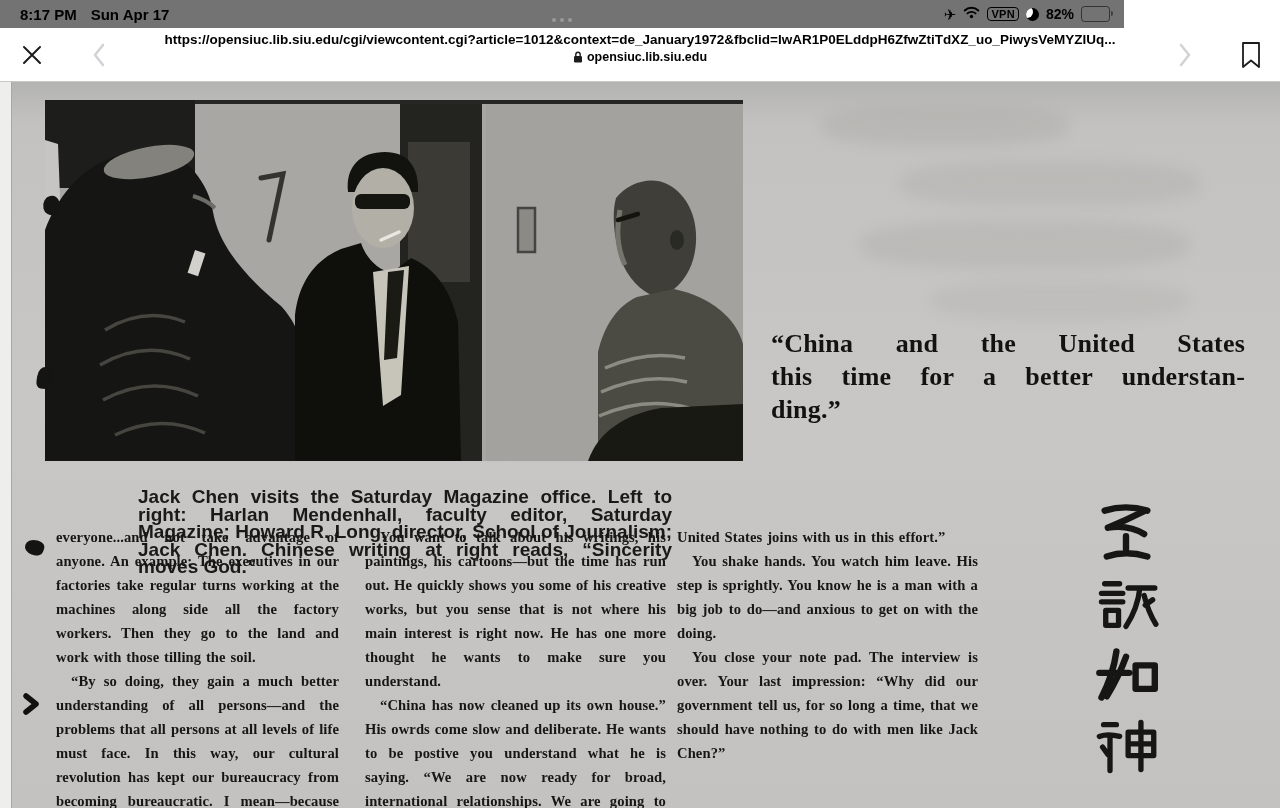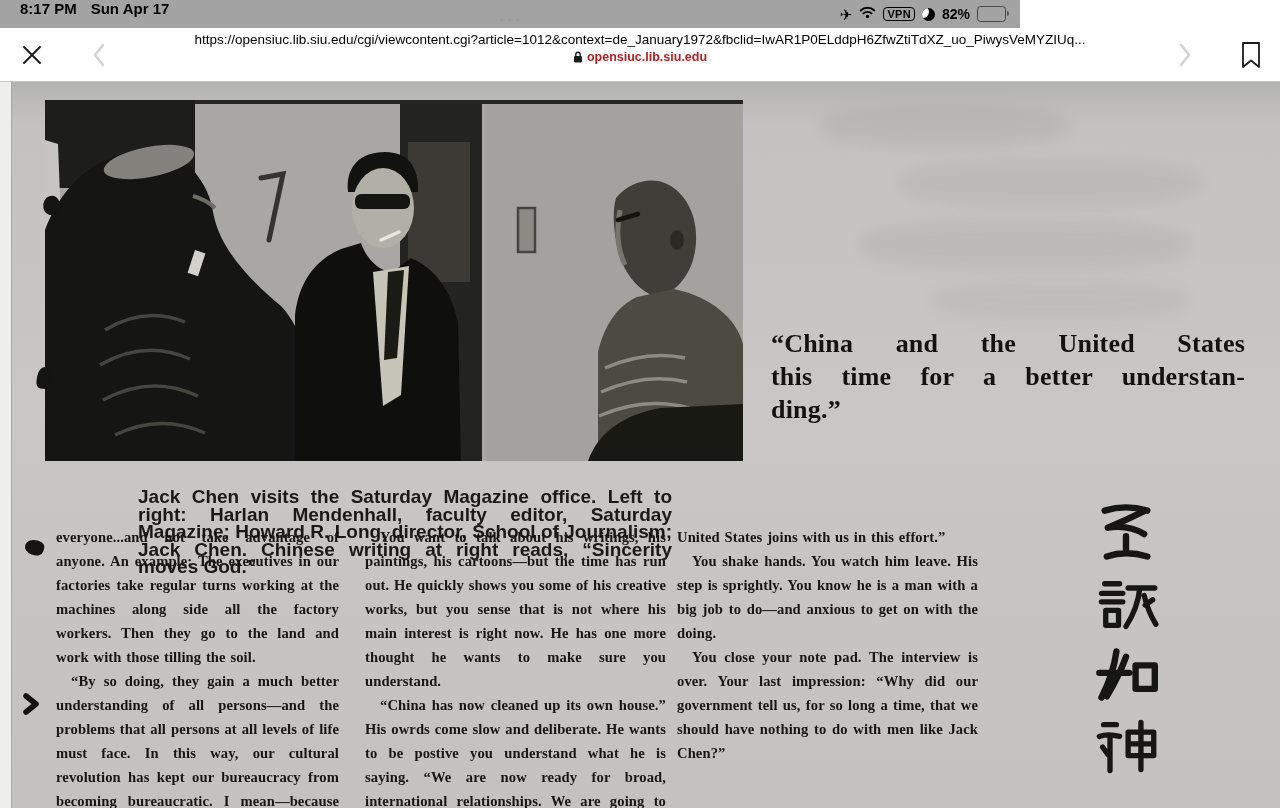--- a/index.html
+++ b/index.html
@@ -1,19 +1,19 @@
 <!DOCTYPE html>
 <html><head>
 <meta charset="utf-8">
 <style>
   html,body{margin:0;padding:0;width:1280px;height:808px;overflow:hidden;
     font-family:"Liberation Sans","DejaVu Sans",sans-serif;background:#fff;}
   
-  .status-bar{position:absolute;left:0;top:0;width:1020px;height:28px;background:#a3a3a3;
-    display:flex;justify-content:space-between;z-index:30;}
+  .status-bar{position:absolute;left:0;top:0;width:1124px;height:28px;background:#737373;
+    display:flex;align-items:center;justify-content:space-between;z-index:30;}
   .sb-left{display:flex;gap:14px;padding-left:20px;font-size:15px;font-weight:700;color:#000;}
   .sb-center{position:absolute;left:0;right:0;top:8px;text-align:center;pointer-events:none;}
   .sb-center span{display:inline-block;width:4px;height:4px;border-radius:50%;background:#9a9a9e;margin:0 2px;}
   .sb-right{display:flex;align-items:center;gap:7px;padding-right:14px;font-size:14px;font-weight:600;color:#000;}
   .plane{font-size:15px;line-height:1;}
   .vpn-badge{border:1.6px solid #000;border-radius:4px;font-size:11px;font-weight:700;
     padding:0 3px;line-height:12px;letter-spacing:.3px;}
   .moon{position:relative;width:13px;height:13px;border-radius:50%;background:#000;overflow:hidden;}
   .moon::after{content:"";position:absolute;left:-5px;top:-2px;width:12px;height:12px;border-radius:50%;background:#fff;}
   .battery{position:relative;width:25px;height:12px;border:1px solid rgba(0,0,0,.55);border-radius:3.5px;padding:1px;}
@@ -22,22 +22,22 @@
     background:rgba(0,0,0,.45);border-radius:0 2px 2px 0;}
   
   .toolbar{position:absolute;left:0;top:28px;width:1280px;height:53px;background:#fff;
     border-bottom:1px solid #c9c9c7;z-index:25;}
   .tb-btn{position:absolute;top:0;height:53px;display:flex;align-items:center;justify-content:center;cursor:pointer;}
   .close-btn{left:12px;width:40px;}
   .back-btn{left:86px;width:26px;}
   .fwd-btn{left:1172px;width:26px;}
   .bookmark-btn{left:1234px;width:34px;}
   .addr{position:absolute;left:130px;right:130px;top:4px;text-align:center;cursor:pointer;}
-  .addr .url{font-size:13.5px;font-weight:400;color:#000;white-space:nowrap;overflow:hidden;}
-  .addr .domain{margin-top:3px;font-size:12.5px;font-weight:600;color:#b91c1c;
+  .addr .url{font-size:13.5px;font-weight:700;color:#000;white-space:nowrap;overflow:hidden;}
+  .addr .domain{margin-top:3px;font-size:12.5px;font-weight:600;color:#000000;
     display:flex;align-items:center;justify-content:center;gap:4px;}
   
   .scan{position:absolute;left:0;top:81px;width:1280px;height:727px;overflow:hidden;
     background:linear-gradient(180deg,#b3b3b1 0%,#c3c2c0 6%,#c8c7c5 45%,#c3c2c0 100%);}
   .edge-strip{position:absolute;left:0;top:0;width:11px;height:727px;background:#eeeeea;
     border-right:1px solid #a9a8a4;}
   .ghost{position:absolute;background:#76766f;filter:blur(7px);border-radius:40%;}
   
   .photo{position:absolute;left:45px;top:19px;width:698px;height:361px;}
   

